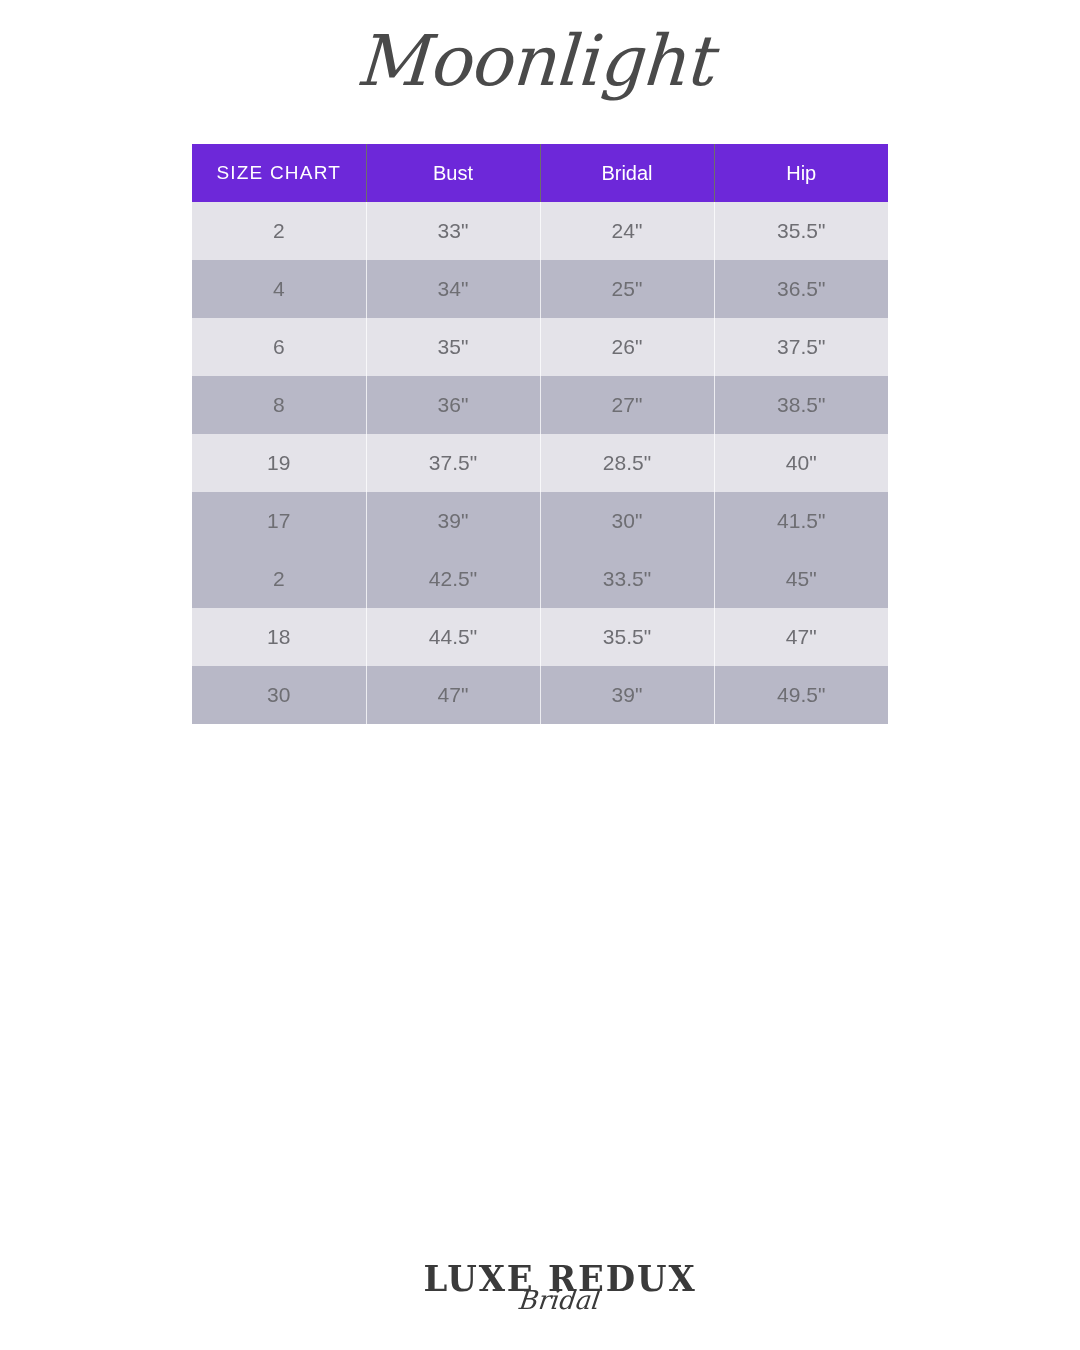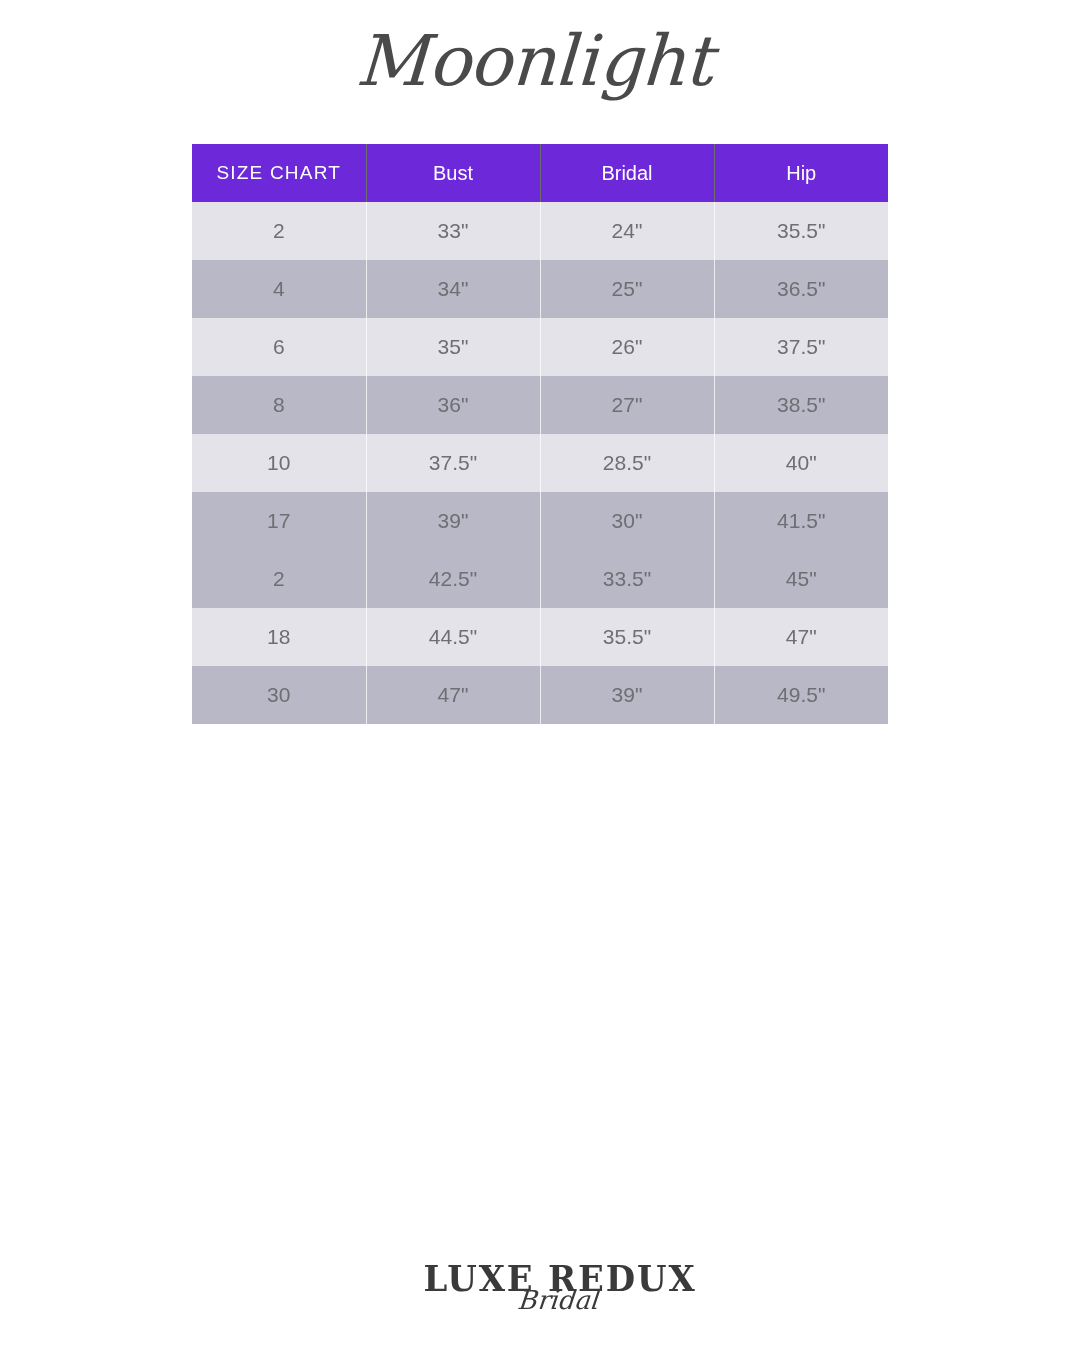--- a/index.html
+++ b/index.html
@@ -153,21 +153,21 @@
           <td>26"</td>
           <td>37.5"</td>
         </tr>
         <tr class="row-dark">
           <td>8</td>
           <td>36"</td>
           <td>27"</td>
           <td>38.5"</td>
         </tr>
         <tr class="row-light">
-          <td>10</td>
+          <td>19</td>
           <td>37.5"</td>
           <td>28.5"</td>
           <td>40"</td>
         </tr>
         <tr class="row-dark">
           <td>17</td>
           <td>39"</td>
           <td>30"</td>
           <td>41.5"</td>
         </tr>

